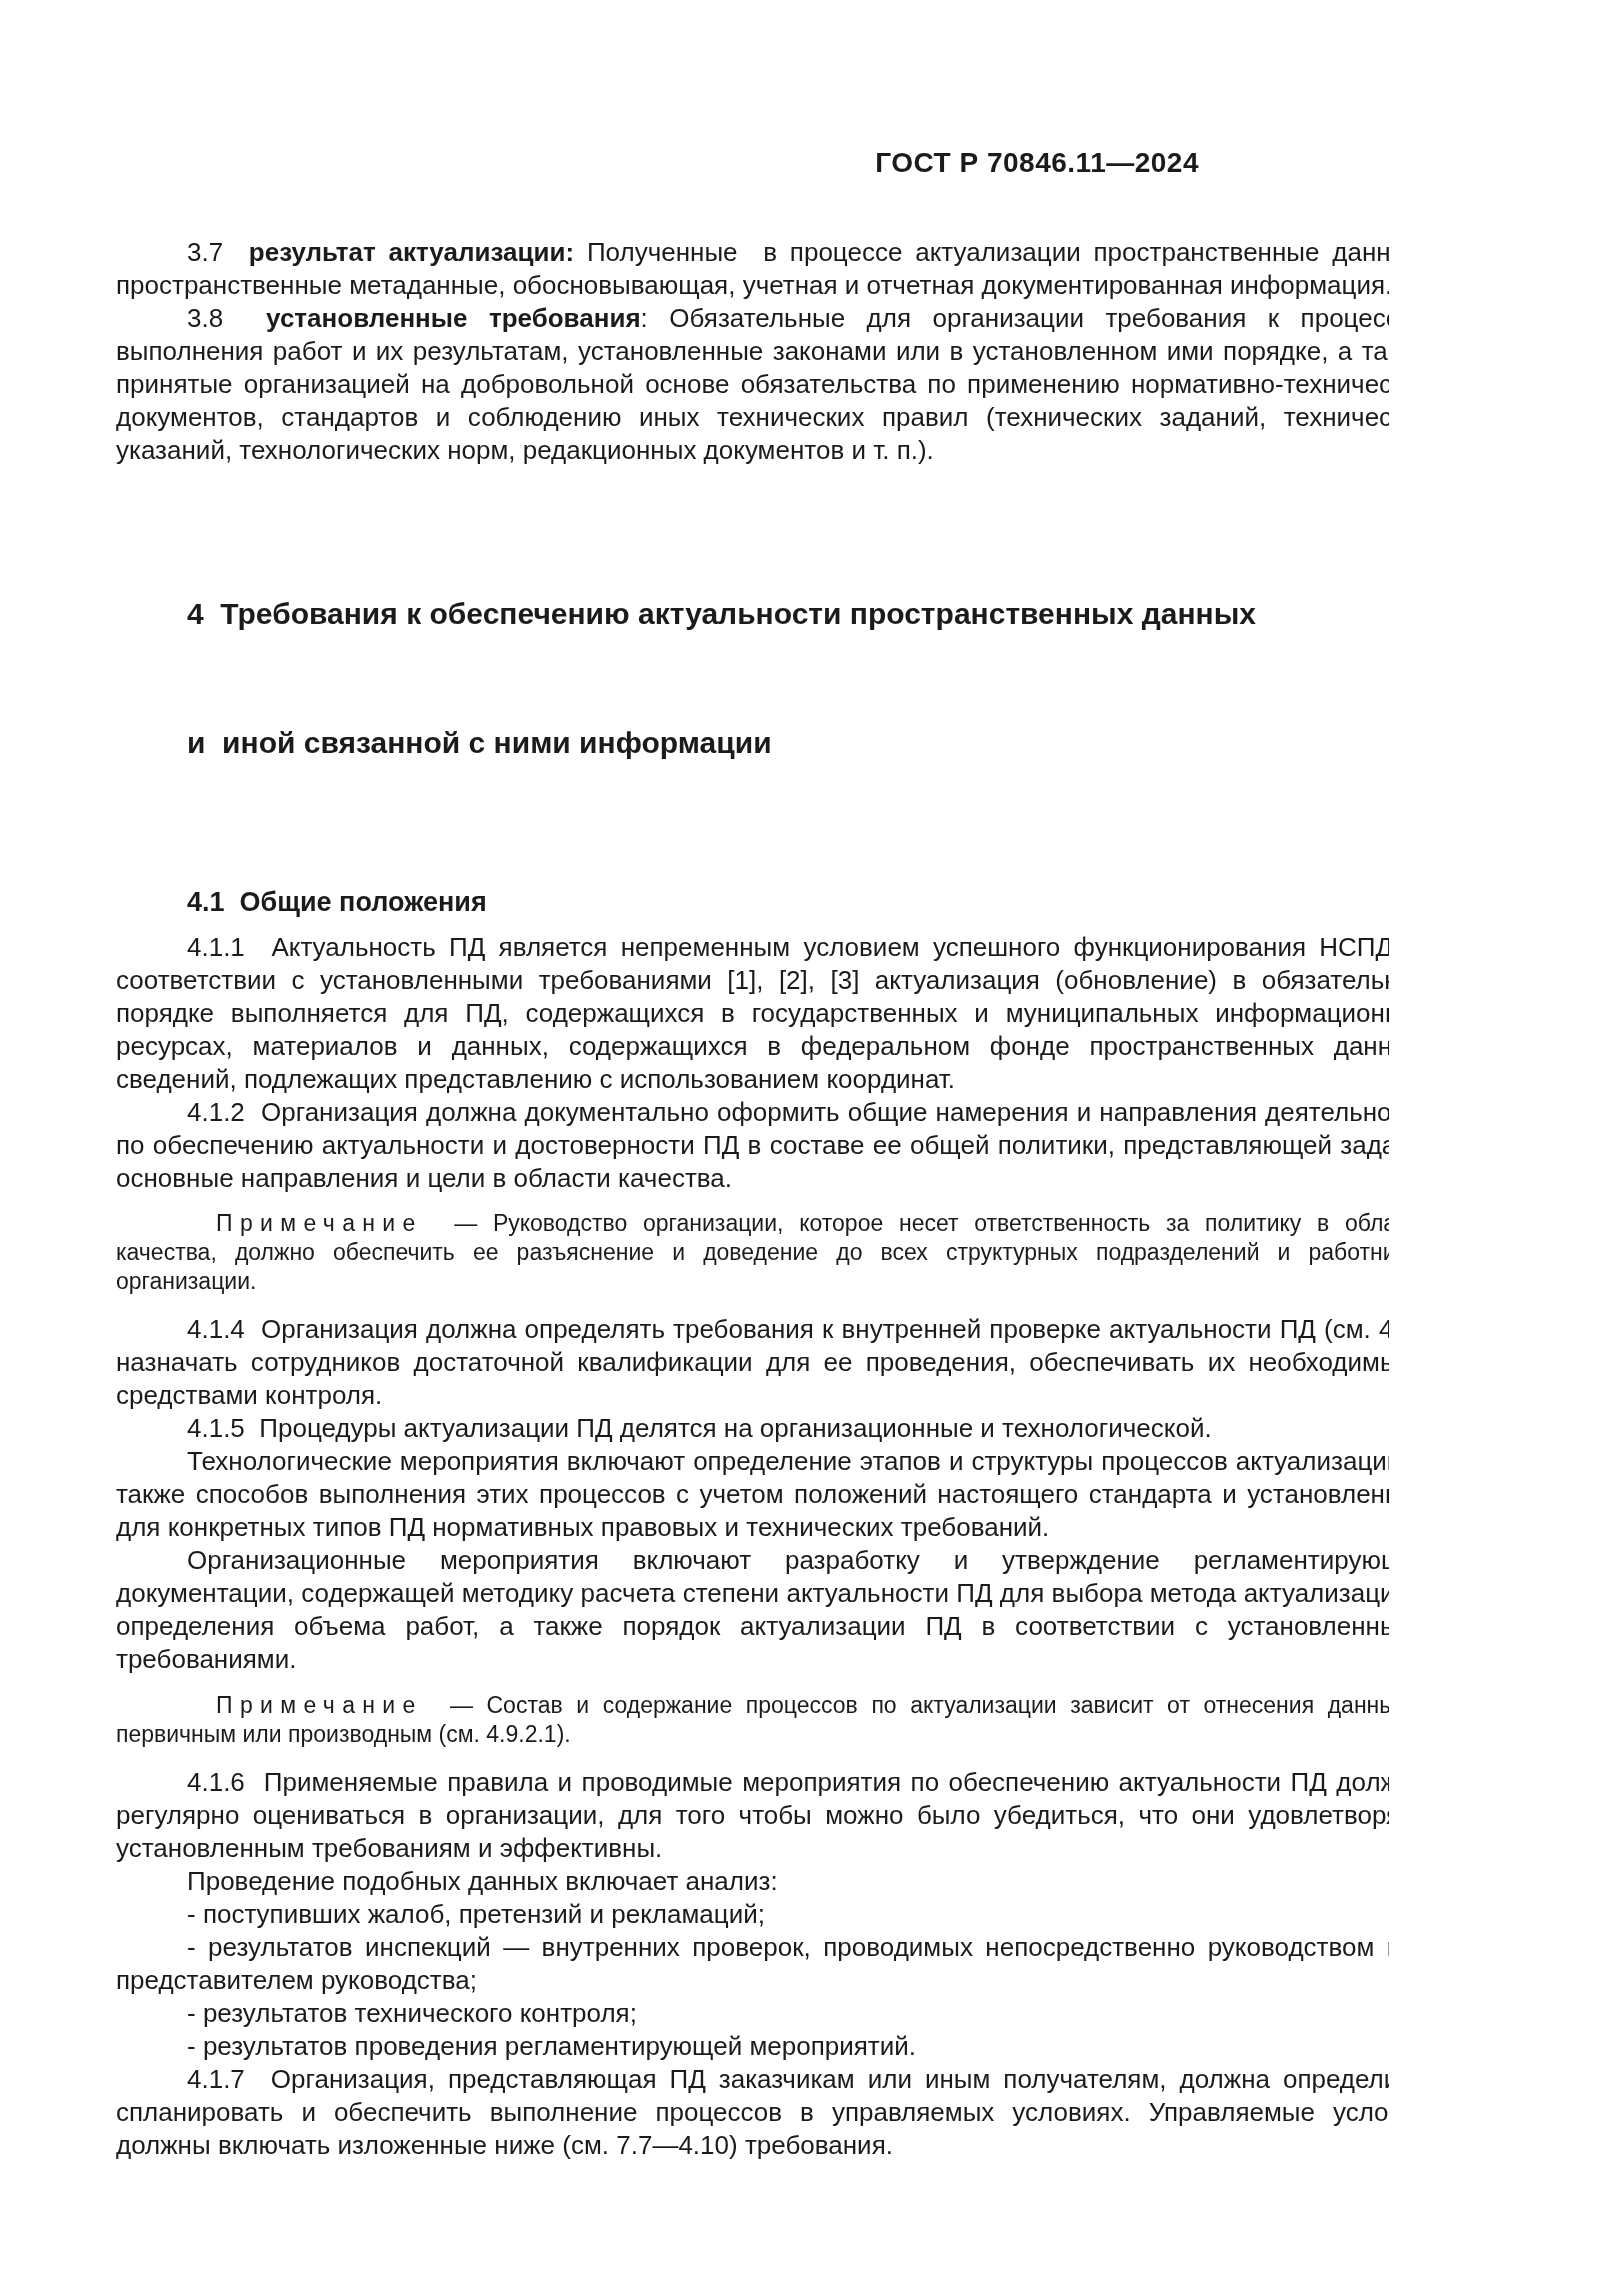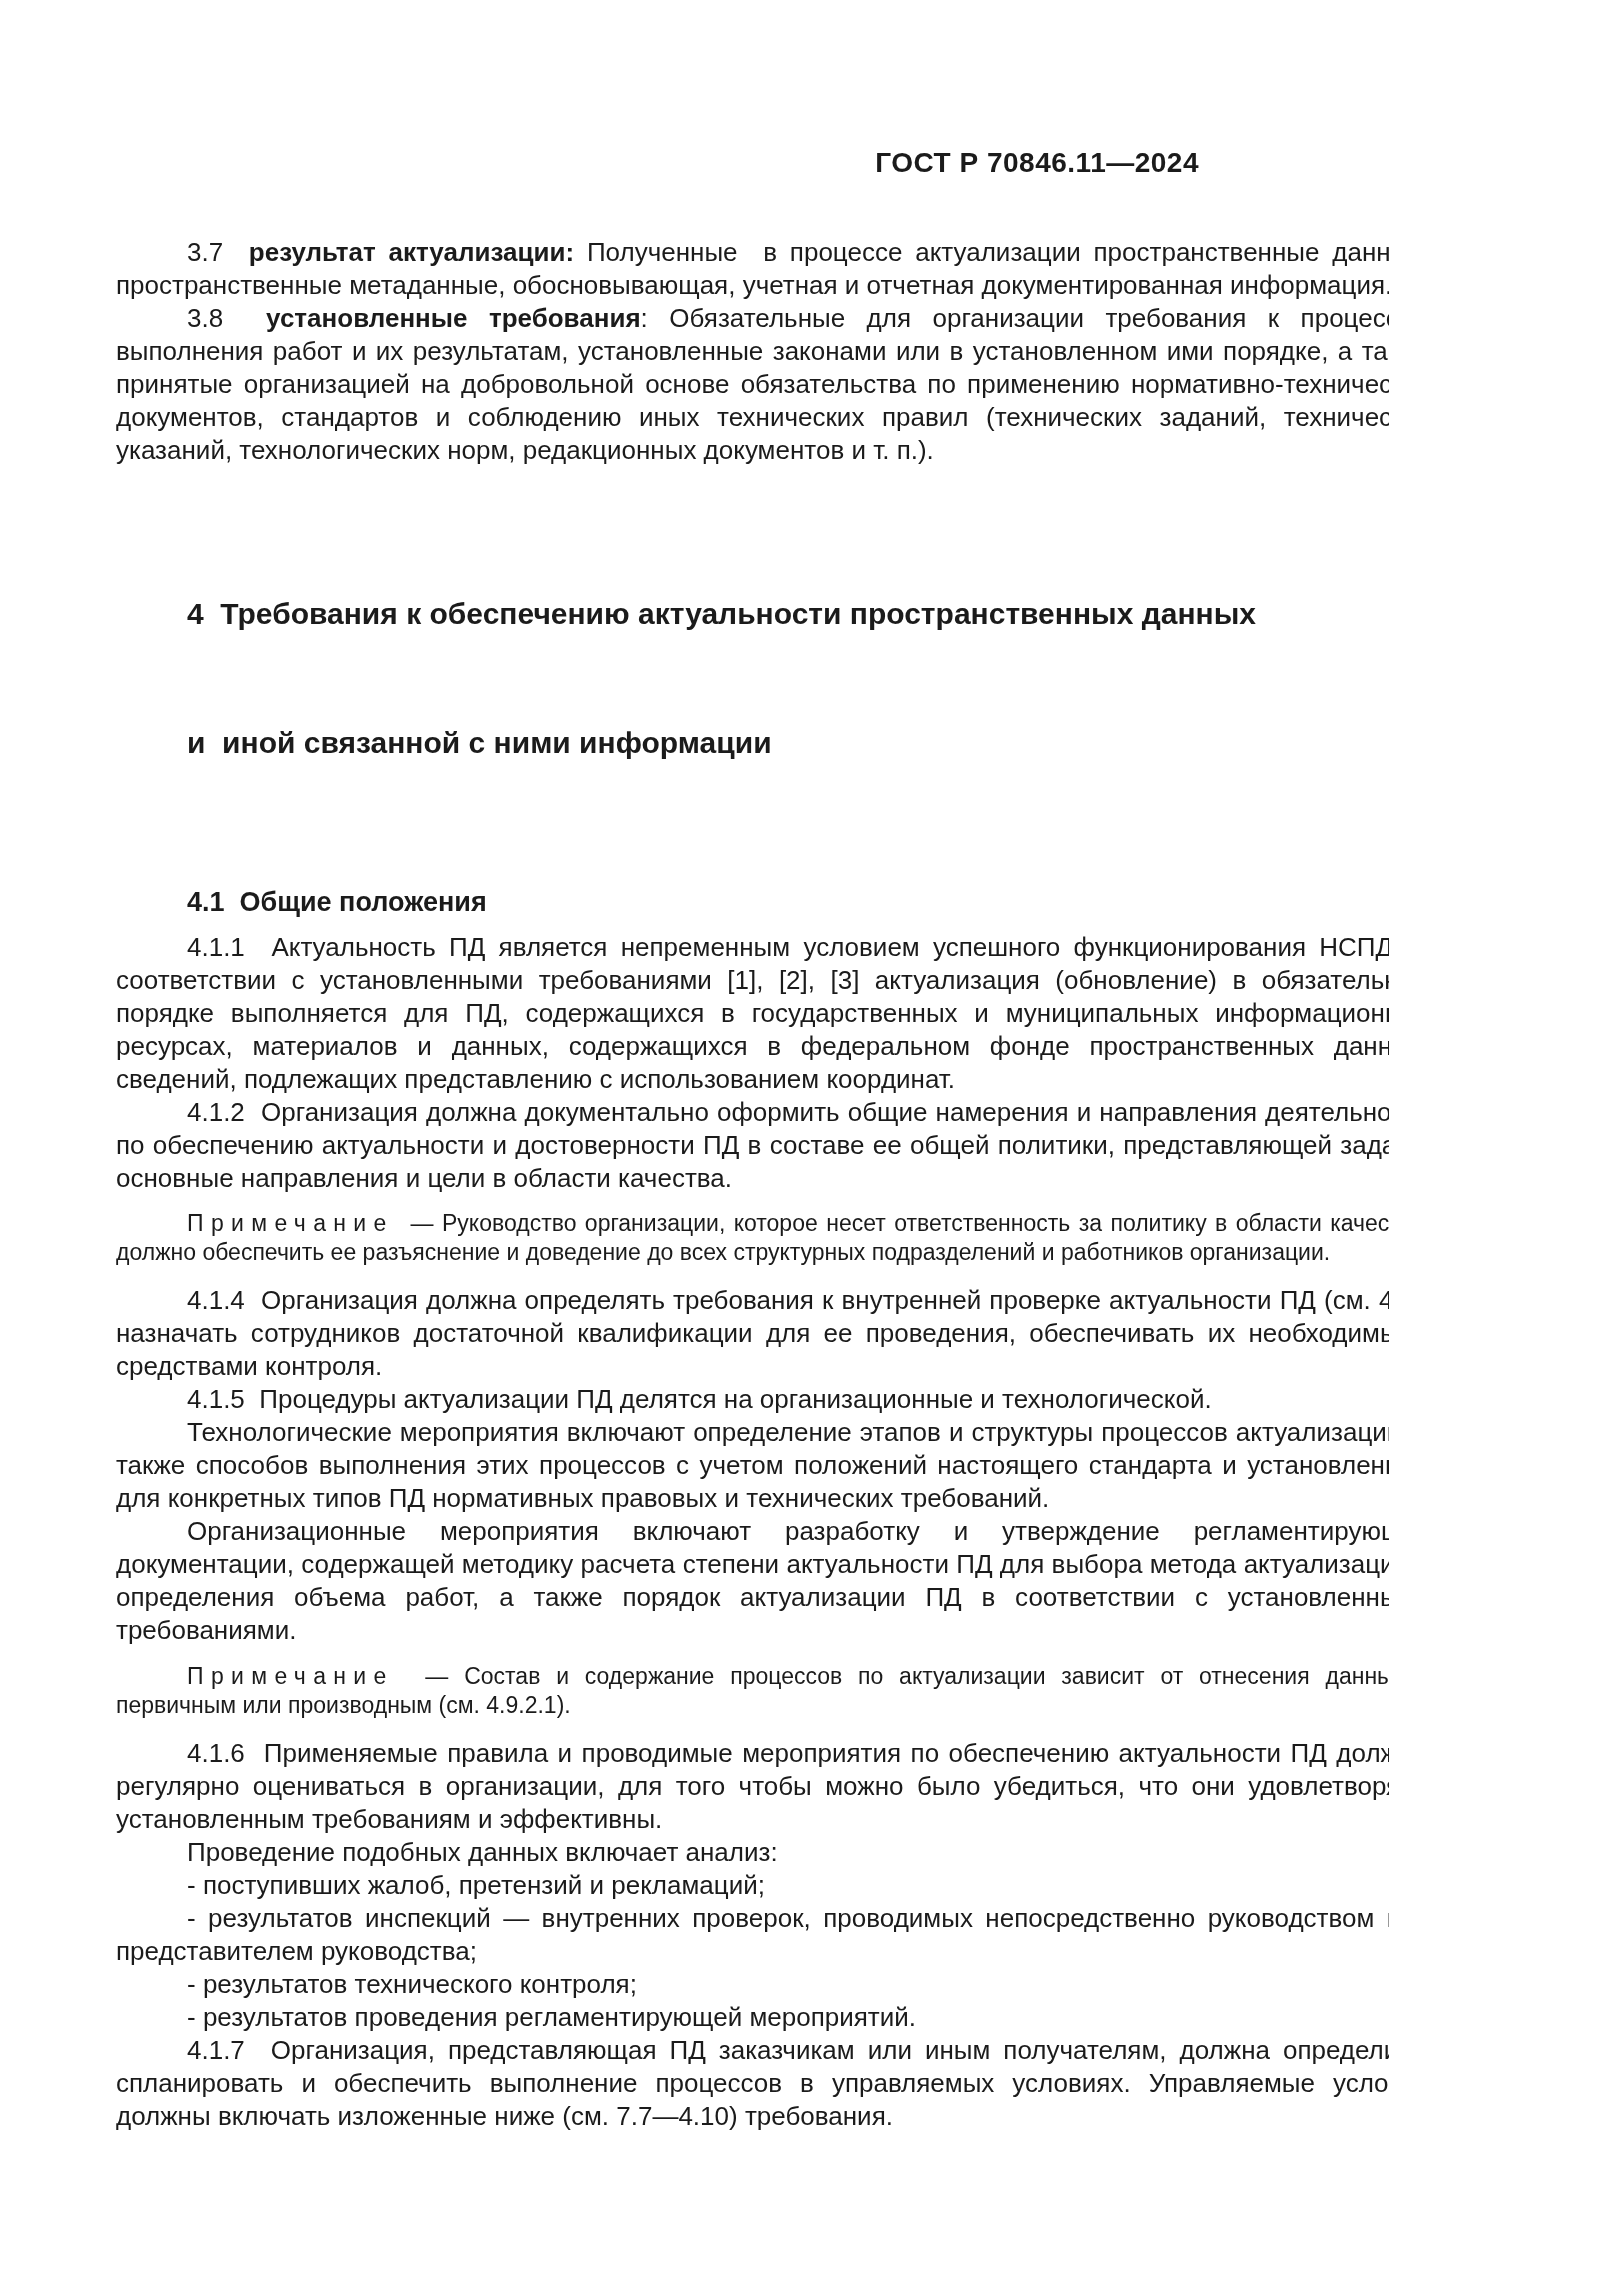--- a/index.html
+++ b/index.html
@@ -53,21 +53,21 @@
     white-space: pre-wrap;
   }
   p.note {
     margin: 14.7px 0 16.7px 0;
     font-size: 23px;
     line-height: 29px;
     text-align: justify;
     text-indent: 71px;
     white-space: pre-wrap;
   }
-  .note-label { letter-spacing: 0.32em; }
+  .note-label { letter-spacing: 0.32em; margin-left: 29px; }
 </style>
 </head>
 <body>
 
 <div class="sheet">
 
   <div class="running-header">ГОСТ Р 70846.11—2024</div>
 
   <main class="content">
 

